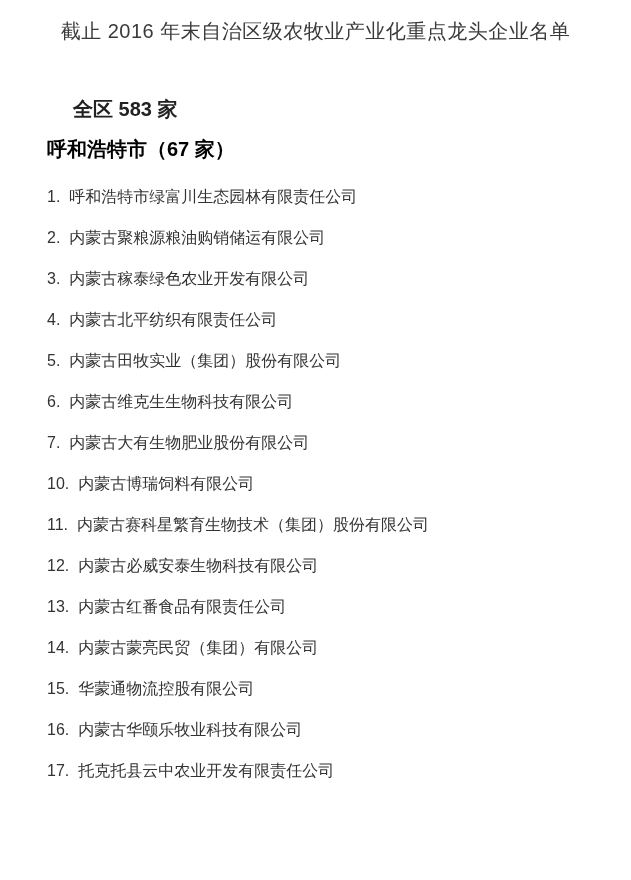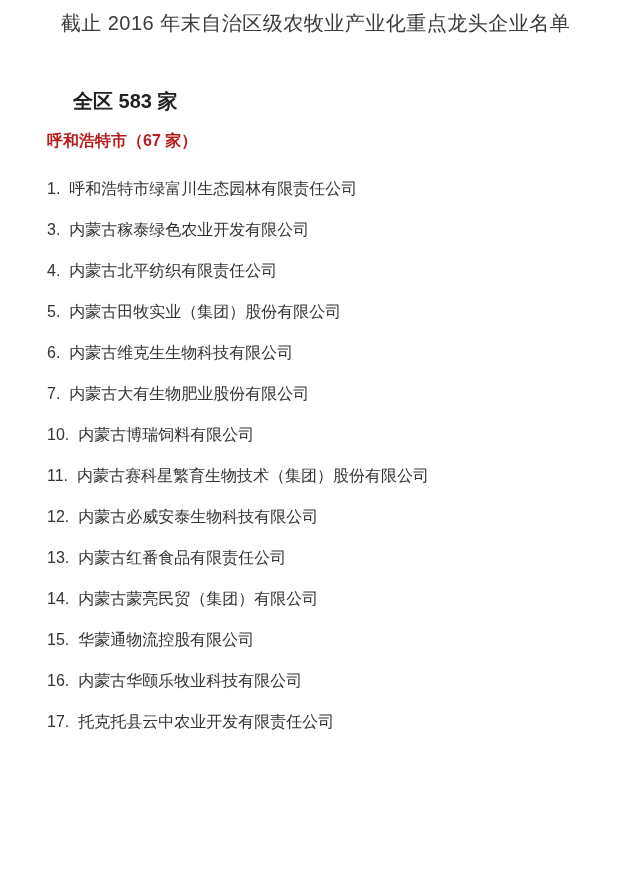--- a/index.html
+++ b/index.html
@@ -9,44 +9,44 @@
   }
   .doc {
     position: relative;
     width: 631px;
     height: 880px;
     background: #ffffff;
     overflow: hidden;
     font-family: "Liberation Sans", sans-serif;
     color: #333333;
     box-sizing: border-box;
-    padding-top: 8px;
+    padding-top: 16px;
   }
   .doc-title {
     margin: 0;
     text-align: center;
     font-size: 20px;
     line-height: 30px;
     font-weight: 400;
     color: #3a3a3a;
     letter-spacing: 0.5px;
   }
   .region-total {
     margin: 50px 0 0 73px;
     font-size: 20px;
     line-height: 26px;
     font-weight: 700;
     color: #222222;
   }
   .city-header {
     margin: 16px 5px 0 47px;
-    font-size: 16px;
+    font-size: 20px;
     line-height: 22px;
     font-weight: 700;
-    color: #b91c1c;
+    color: #000000;
   }
   .company-list {
     margin: 28px 0 0 47px;
     padding: 0;
     list-style: none;
   }
   .company-list li {
     font-size: 16px;
     line-height: 17px;
     margin: 0 0 24px 0;
@@ -72,20 +72,23 @@
   <div class="region-total">全区 583 家</div>
 
   <div class="city-header">呼和浩特市（67 家）</div>
 
   <ol class="company-list">
 
       <li>
         <span class="item-num">1.</span><span class="item-name">呼和浩特市绿富川生态园林有限责任公司</span>
       </li>
 
+      <li>
+        <span class="item-num">2.</span><span class="item-name">内蒙古聚粮源粮油购销储运有限公司</span>
+      </li>
 
       <li>
         <span class="item-num">3.</span><span class="item-name">内蒙古稼泰绿色农业开发有限公司</span>
       </li>
 
       <li>
         <span class="item-num">4.</span><span class="item-name">内蒙古北平纺织有限责任公司</span>
       </li>
 
       <li>

